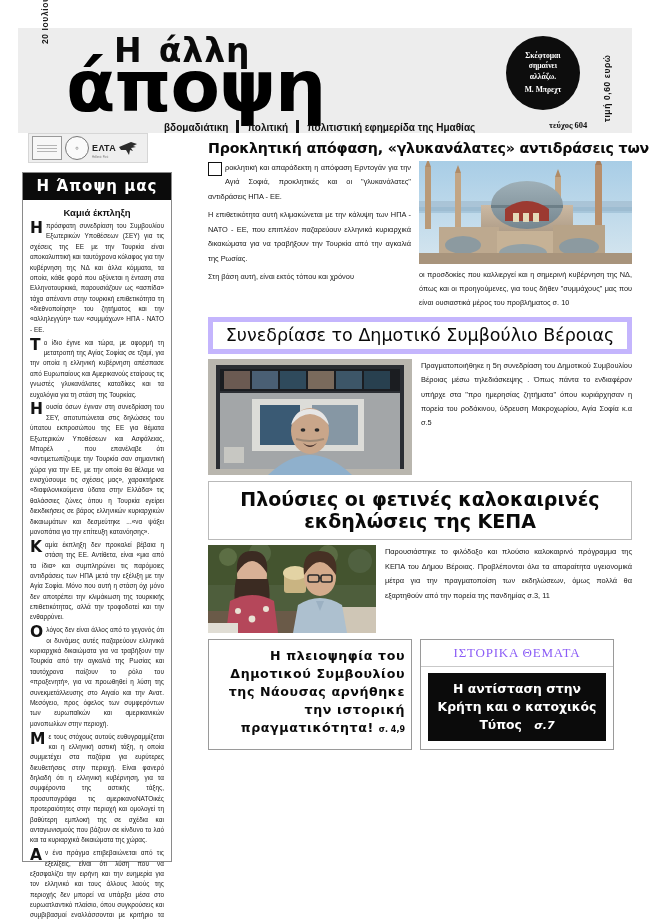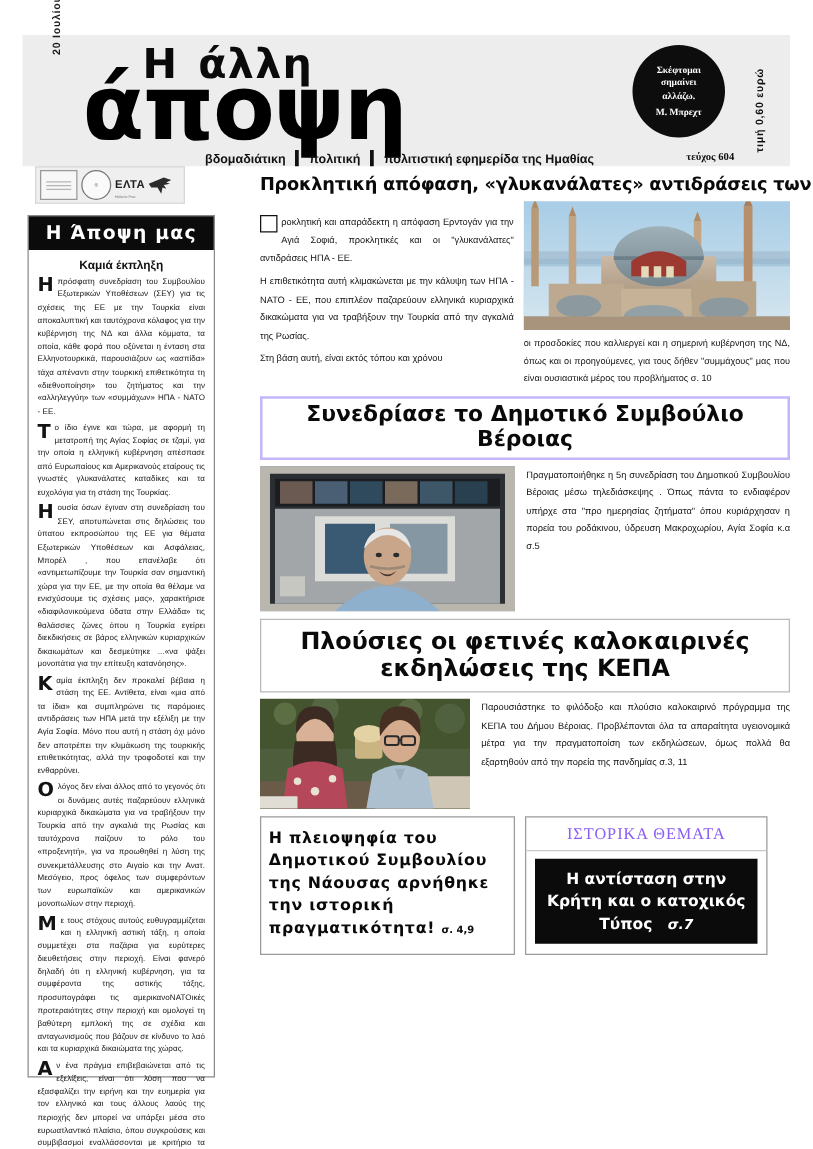--- a/index.html
+++ b/index.html
@@ -130,44 +130,44 @@
   
   .main{position:absolute;left:208px;top:140px;width:424px;}
 
   .hl-a{
     font-size:14.2px;font-weight:bold;letter-spacing:-.2px;
     font-family:"DejaVu Sans", sans-serif;
     text-align:center;margin:0 0 5px;white-space:nowrap;
     color:#0a0a0a;
   }
   .art1{display:flex;gap:8px;}
-  .art1 .txt{width:203px;margin-top:10px;}
+  .art1 .txt{width:203px;}
   .art1 .media{width:213px;}
   .ptext{
     font-size:7.4px;line-height:1.95;text-align:justify;
     margin:0 0 4px;color:#141414;
   }
   .ptext .dropbox{
     float:left;width:12px;height:12px;border:1.4px solid #111;
     margin:1px 3px 0 0;
   }
   .photo{
     width:100%;display:block;border:0;
   }
   .photo-hagia{height:103px;position:relative;overflow:hidden;
     background:linear-gradient(#bcd8ec 0%,#cfe3f0 38%,#d9e5ea 44%,#c9bba6 60%,#b6a894 100%);
   }
   .cap{
     font-size:7.3px;line-height:1.95;text-align:justify;margin:4px 0 0;color:#141414;
   }
 
   .hl-b{
-    font-size:17.5px;font-weight:bold;text-align:center;
-    font-family:"DejaVu Sans", sans-serif;
-    border:2px solid #c4b5fd;background:#fff;
+    font-size:17.5px;font-weight:normal;text-align:center;
+    font-family:"DejaVu Sans", sans-serif;
+    border:5px solid #c4b5fd;background:#fff;
     padding:3px 0 4px;margin:6px 0 5px;color:#0a0a0a;
   }
   .art2{display:flex;gap:9px;}
   .art2 .media{width:204px;}
   .art2 .txt{width:211px;}
   .photo-meeting{height:116px;position:relative;overflow:hidden;background:#8d9199;}
 
   .hl-c{
     font-size:19px;font-weight:bold;text-align:center;line-height:1.18;
     font-family:"DejaVu Sans", sans-serif;
@@ -177,21 +177,21 @@
   .art3{display:flex;gap:9px;}
   .art3 .media{width:168px;}
   .art3 .txt{width:247px;}
   .photo-couple{height:88px;position:relative;overflow:hidden;background:#5f6b4a;}
 
   
   .bottom{display:flex;gap:8px;margin-top:6px;}
   .box-naousa{
     width:204px;border:1px solid #9a9a9a;background:#fff;
     box-sizing:border-box;padding:7px 6px 8px;
-    text-align:left;
+    text-align:right;
   }
   .box-naousa .t{
     font-size:12.6px;font-weight:bold;line-height:1.42;
     font-family:"DejaVu Sans", sans-serif;letter-spacing:.6px;color:#0a0a0a;
   }
   .box-naousa .pg{font-size:8px;font-weight:bold;letter-spacing:0;}
   .box-hist{
     width:194px;border:1px solid #9a9a9a;background:#fff;
     box-sizing:border-box;padding:0;
   }

